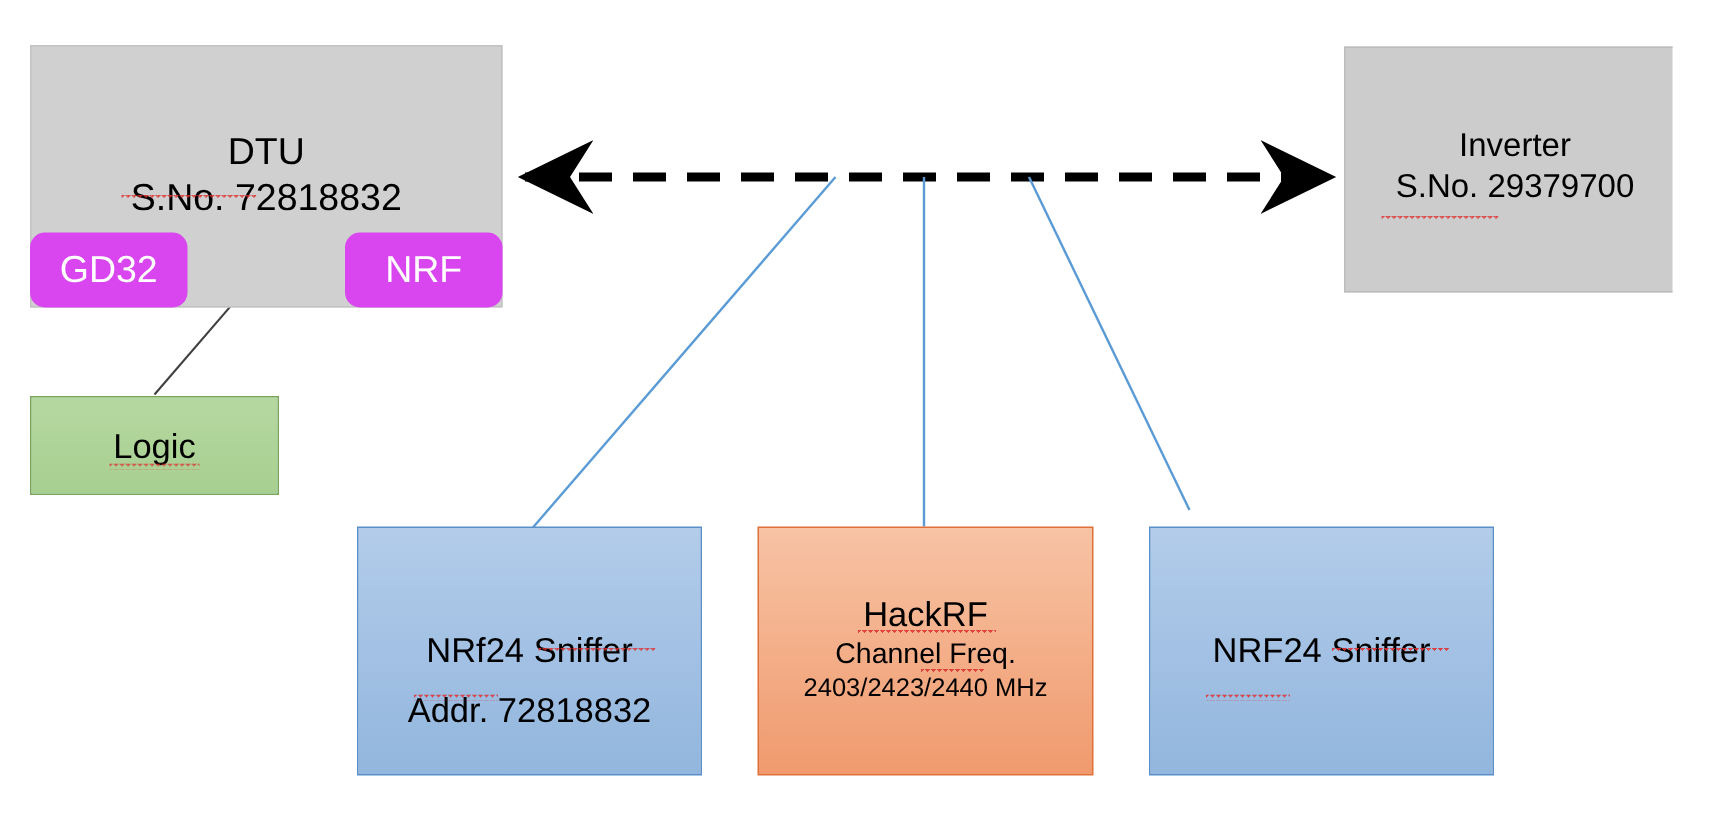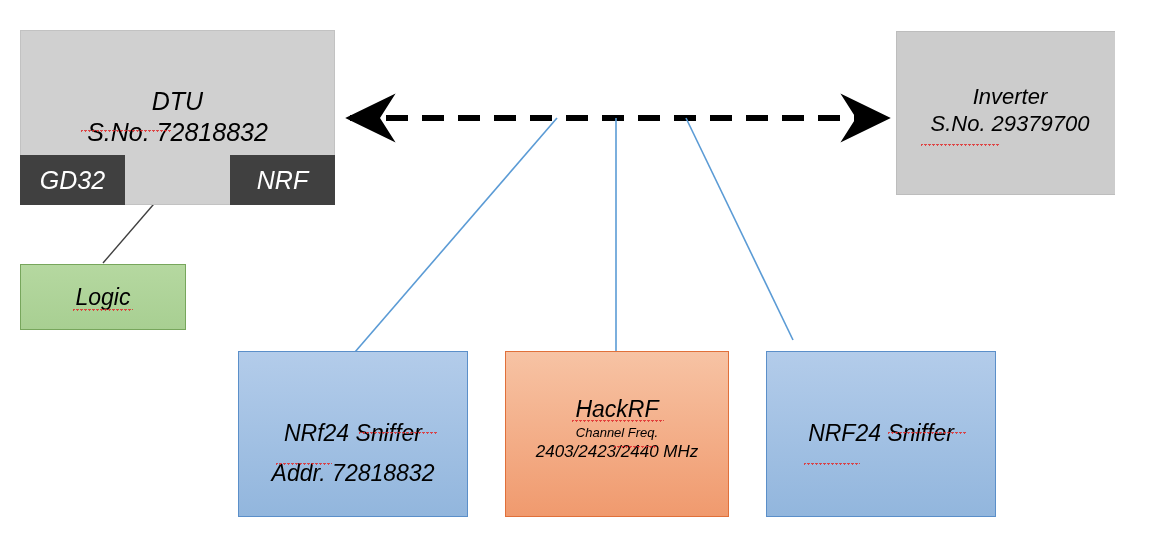--- a/index.html
+++ b/index.html
@@ -9,21 +9,20 @@
   }
   body {
     font-family: "Liberation Sans", sans-serif;
   }
   #canvas {
     position: relative;
     width: 1115px;
     height: 543px;
     background: #ffffff;
     overflow: hidden;
-    font-style: italic;
   }
   svg.wires {
     position: absolute;
     left: 0;
     top: 0;
     width: 1157px;
     height: 543px;
     pointer-events: none;
   }
   .node {
@@ -49,29 +48,30 @@
     justify-content: flex-start;
     padding-top: 56px;
   }
   #dtu .t1 { font-size: 25px; }
   #dtu .t2 { font-size: 25px; margin-top: 2px; }
 
   
   .chip {
     position: absolute;
     box-sizing: border-box;
-    background: #404040;
+    background: #d946ef;
     color: #ffffff;
     display: flex;
     align-items: center;
     justify-content: center;
     font-size: 25px;
     height: 50px;
     width: 105px;
     top: 155px;
+    border-radius: 10px;
   }
   #chip-gd32 { left: 20px; }
   #chip-nrf  { left: 230px; }
 
   
   #inverter {
     left: 896px;
     top: 31px;
     width: 228px;
     height: 164px;
@@ -114,21 +114,21 @@
     left: 505px;
     top: 351px;
     width: 224px;
     height: 166px;
     background: linear-gradient(to bottom, #f7c3a4, #f09a6e);
     border: 1px solid #e0703a;
     justify-content: flex-start;
     padding-top: 44px;
   }
   #hackrf .t1 { font-size: 23px; }
-  #hackrf .t2 { font-size: 13px; margin-top: 4px; }
+  #hackrf .t2 { font-size: 19px; margin-top: 4px; }
   #hackrf .t3 { font-size: 17px; margin-top: 1px; }
 
   
   .sq {
     position: absolute;
     height: 4px;
     background-image:
       linear-gradient(135deg, #e03030 25%, transparent 25%),
       linear-gradient(225deg, #e03030 25%, transparent 25%);
     background-size: 4px 4px;

